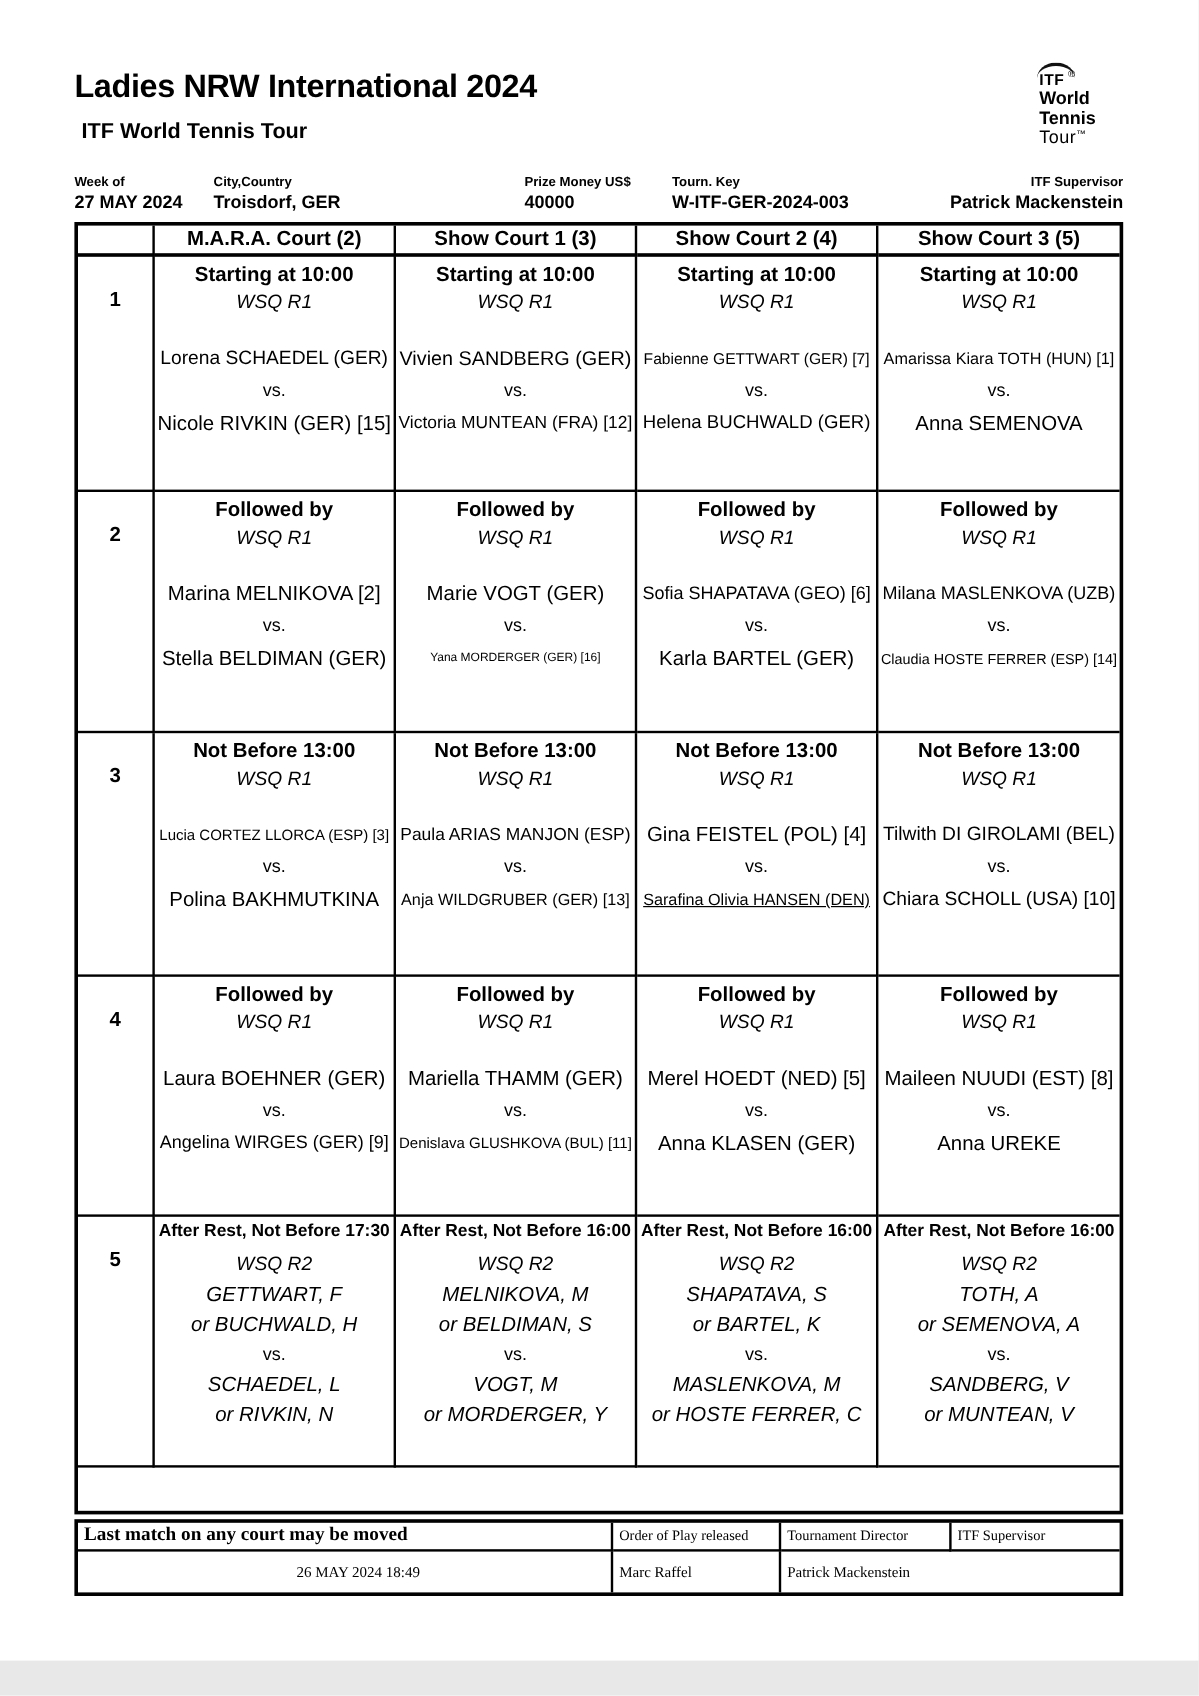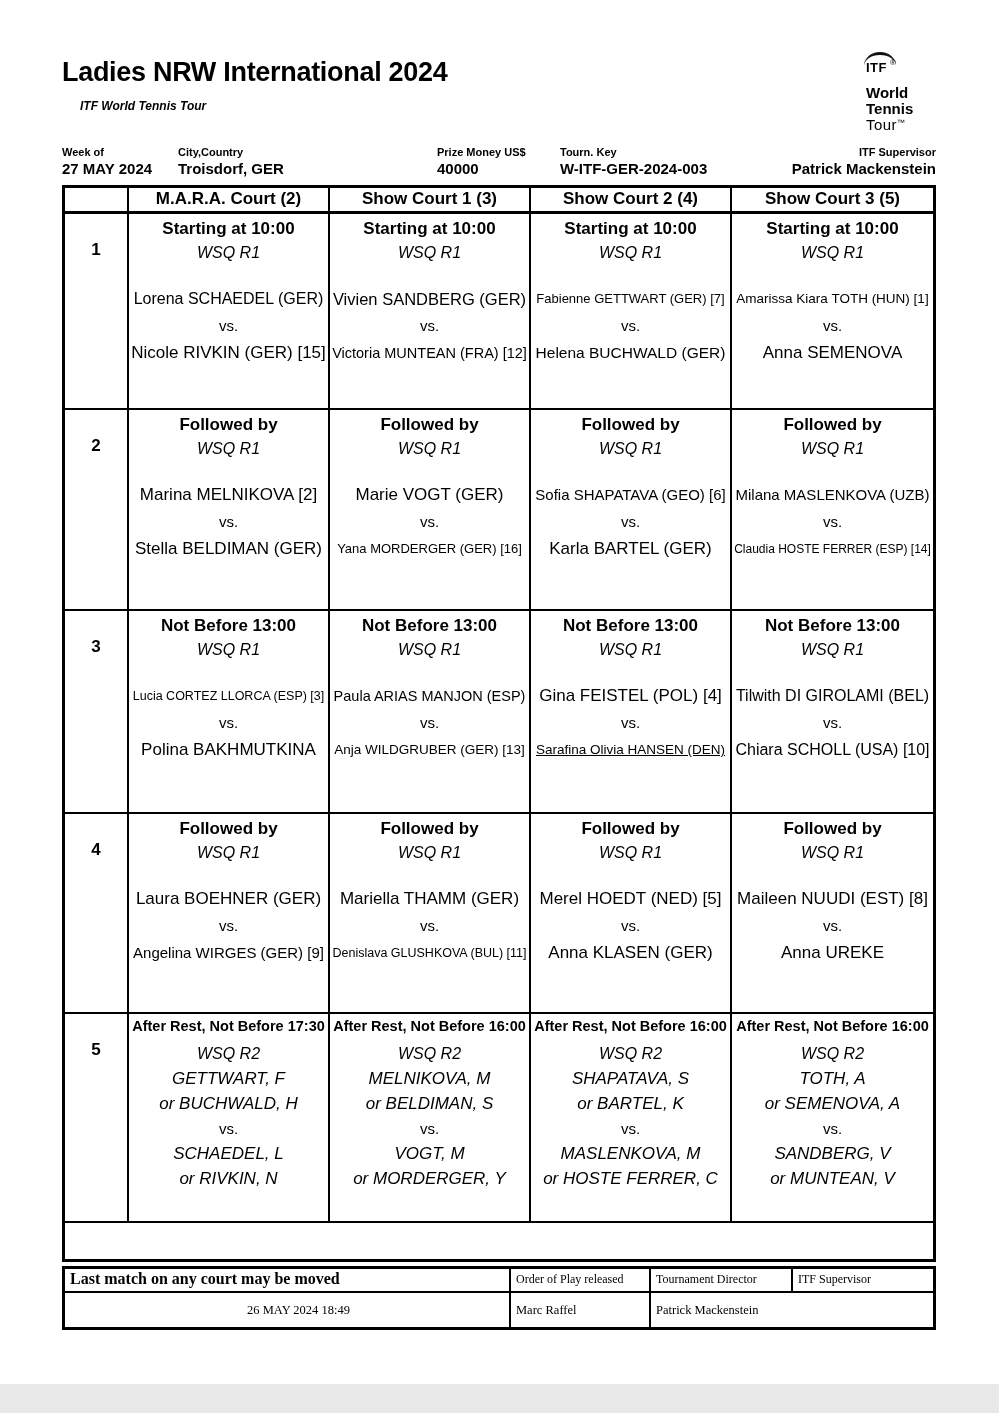--- a/index.html
+++ b/index.html
@@ -3,32 +3,32 @@
 <meta charset="utf-8">
 <style>
   html,body{margin:0;padding:0;background:#e8e8e8;}
   .page{
     position:relative;width:999px;height:1384px;background:#ffffff;
     font-family:"Liberation Sans", sans-serif;color:#000;overflow:hidden;
     margin:0 auto;
   }
   
   .title{position:absolute;left:62px;top:57px;font-size:27px;font-weight:800;letter-spacing:-0.3px;}
-  .subtitle{position:absolute;left:80px;top:99px;font-size:12px;font-weight:700;font-style:italic;}
+  .subtitle{position:absolute;left:68px;top:99px;font-size:18px;font-weight:700;}
   .oop-block{position:absolute;left:437px;top:99px;}
   .oop-line1{font-size:16px;font-weight:800;line-height:19px;}
   .oop-line2{font-size:17px;font-weight:800;line-height:21px;}
   .hf{position:absolute;top:145px;}
   .hf .hf-label{font-size:11px;font-weight:700;line-height:14px;}
   .hf .hf-value{font-size:15px;font-weight:700;line-height:18px;margin-top:1px;white-space:nowrap;}
   .hf-0{left:62px}.hf-1{left:178px}.hf-2{left:437px}.hf-3{left:560px}
   .hf-4{right:63px;text-align:right}
   
   .logo{position:absolute;left:866px;top:56px;line-height:16px;}
-  .logo-itf-row{position:relative;height:18px;margin-bottom:11px;}
+  .logo-itf-row{position:relative;height:18px;margin-bottom:1px;}
   .logo-arc{position:absolute;left:-2px;top:-4px;width:32px;height:11px;
     border-top:3px solid #111;border-radius:50% 50% 0 0 / 100% 100% 0 0;}
   .logo-itf{font-size:13px;font-weight:800;letter-spacing:0.5px;position:relative;top:3px;}
   .logo-reg{font-size:8px;position:relative;top:-4px;margin-left:3px;}
   .logo-word{font-size:15px;font-weight:800;line-height:16px;}
   .logo-tour{font-size:15px;font-weight:400;letter-spacing:0.4px;line-height:16px;}
   .logo-tm{font-size:8px;position:relative;top:-5px;}
   
   .schedule{
     position:absolute;left:62px;top:185px;width:874px;box-sizing:border-box;
@@ -155,21 +155,21 @@
         <div class="m-round">WSQ R1</div>
         <div class="m-p m-p1a fit">Marina MELNIKOVA [2]</div>
         <div class="m-vs">vs.</div>
         <div class="m-p m-p2a fit">Stella BELDIMAN (GER)</div>
       </div>
       <div class="cell match-cell r2">
         <div class="m-time fit">Followed by</div>
         <div class="m-round">WSQ R1</div>
         <div class="m-p m-p1a fit">Marie VOGT (GER)</div>
         <div class="m-vs">vs.</div>
-        <div class="m-p m-p2a fit" style="font-size: 13px;">Yana MORDERGER (GER) [16]</div>
+        <div class="m-p m-p2a fit" style="font-size: 10px;">Yana MORDERGER (GER) [16]</div>
       </div>
       <div class="cell match-cell r2">
         <div class="m-time fit">Followed by</div>
         <div class="m-round">WSQ R1</div>
         <div class="m-p m-p1a fit" style="font-size: 15px;">Sofia SHAPATAVA (GEO) [6]</div>
         <div class="m-vs">vs.</div>
         <div class="m-p m-p2a fit">Karla BARTEL (GER)</div>
       </div>
       <div class="cell match-cell r2 last-col">
         <div class="m-time fit">Followed by</div>

